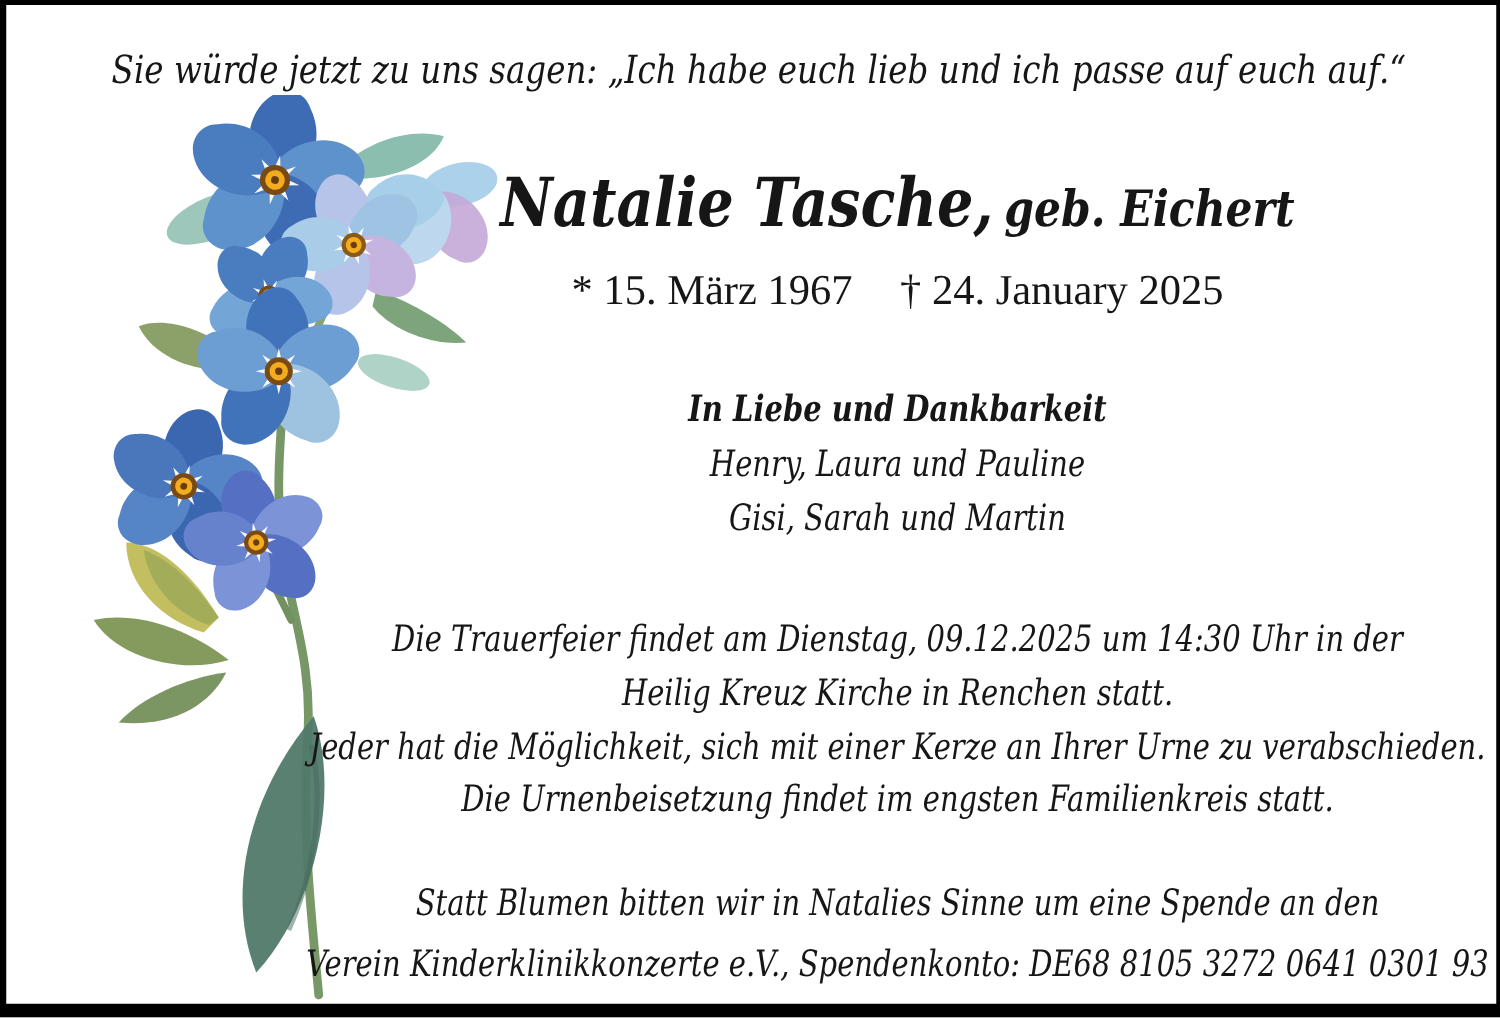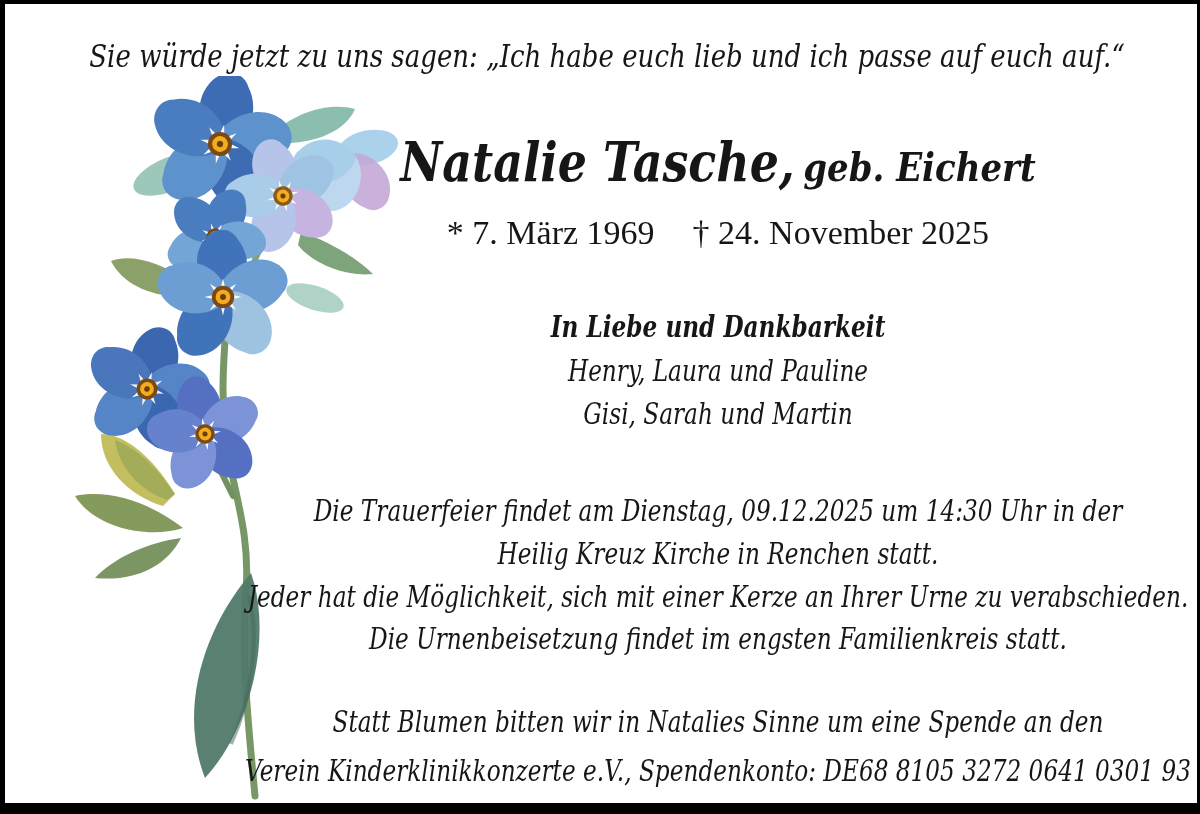--- a/index.html
+++ b/index.html
@@ -166,21 +166,21 @@
     </g>
   </svg>
 
   <div class="line script quote-line">Sie würde jetzt zu uns sagen: „Ich habe euch lieb und ich passe auf euch auf.“</div>
 
   <div class="line script name-line">
     <span>Natalie Tasche,</span><span class="name-suffix">geb. Eichert</span>
   </div>
 
   <div class="line dates-line">
-    <span>* 7. März 1969</span><span class="death-date">† 24. November 2025</span>
+    <span>* 15. März 1967</span><span class="death-date">† 24. January 2025</span>
   </div>
 
   <div class="line script body-line bold" style="top:306px;">In Liebe und Dankbarkeit</div>
   <div class="line script body-line" style="top:350px;">Henry, Laura und Pauline</div>
   <div class="line script body-line" style="top:393px;">Gisi, Sarah und Martin</div>
 
   <div class="line script body-line" style="top:490px;">Die Trauerfeier findet am Dienstag, 09.12.2025 um 14:30 Uhr in der</div>
   <div class="line script body-line" style="top:533px;">Heilig Kreuz Kirche in Renchen statt.</div>
   <div class="line script body-line" style="top:576px;">Jeder hat die Möglichkeit, sich mit einer Kerze an Ihrer Urne zu verabschieden.</div>
   <div class="line script body-line" style="top:618px;">Die Urnenbeisetzung findet im engsten Familienkreis statt.</div>

